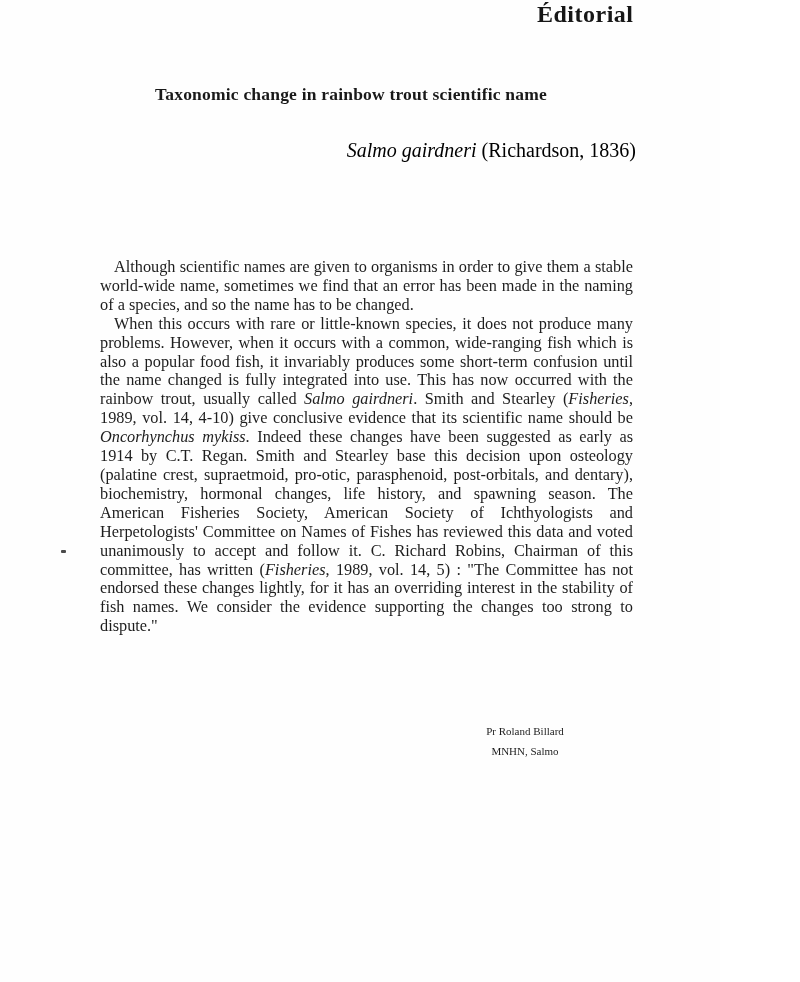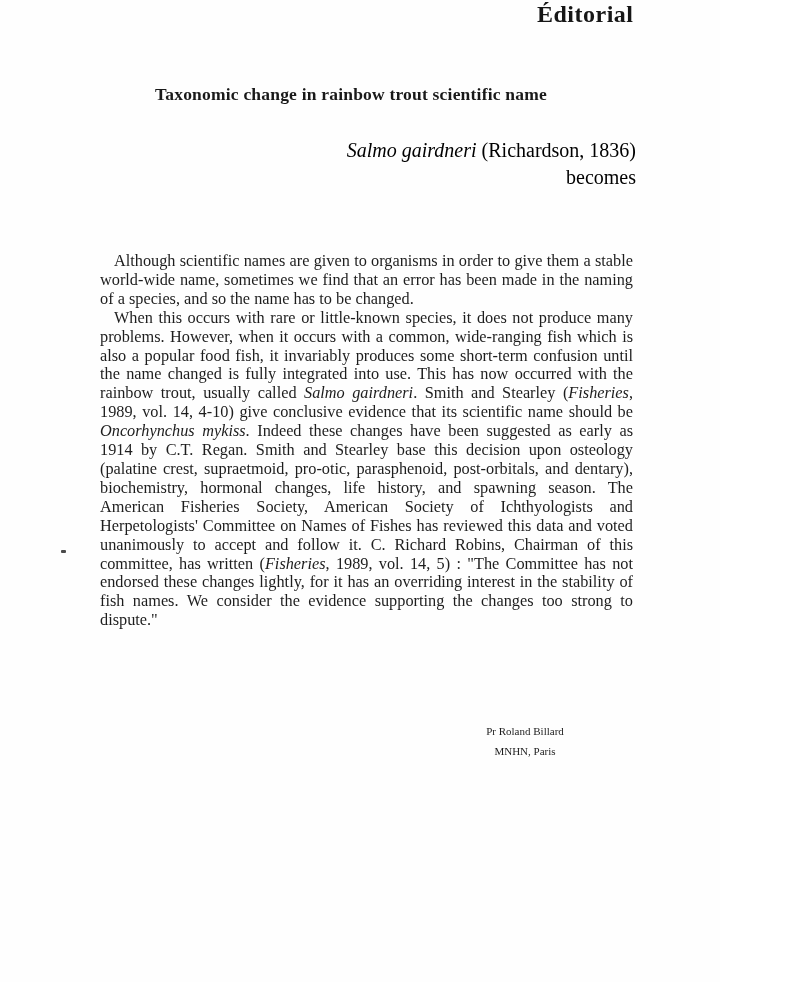--- a/index.html
+++ b/index.html
@@ -41,21 +41,21 @@
     top: 137px;
     width: 536px;
     text-align: right;
     font-size: 20px;
     line-height: 27px;
     color: #000000;
   }
   .body-text {
     position: absolute;
     left: 100px;
-    top: 252px;
+    top: 258px;
     width: 533px;
     font-size: 16.3px;
     line-height: 18.9px;
     text-align: justify;
     color: #1d1d1d;
   }
   .body-text p {
     margin: 0;
     padding: 0;
     text-indent: 14px;
@@ -93,29 +93,28 @@
 <body>
 
 <div class="page">
 
   <div class="masthead">Éditorial</div>
 
   <div class="article-title">Taxonomic change in rainbow trout scientific name</div>
 
   <div class="species-block">
     <div><span class="it">Salmo gairdneri</span><span> (Richardson, 1836)</span></div>
-    <div><span>becomes</span></div>
   </div>
 
   <div class="body-text">
     <p><span>Although scientific names are given to organisms in order to give them a stable world-wide name, sometimes we find that an error has been made in the naming of a species, and so the name has to be changed.</span></p>
     <p><span>When this occurs with rare or little-known species, it does not produce many problems. However, when it occurs with a common, wide-ranging fish which is also a popular food fish, it invariably produces some short-term confusion until the name changed is fully integrated into use. This has now occurred with the rainbow trout, usually called </span><span class="it">Salmo gairdneri</span><span>. Smith and Stearley (</span><span class="it">Fisheries</span><span>, 1989, vol. 14, 4-10) give conclusive evidence that its scientific name should be </span><span class="it">Oncorhynchus mykiss</span><span>. Indeed these changes have been suggested as early as 1914 by C.T. Regan. Smith and Stearley base this decision upon osteology (palatine crest, supraetmoid, pro-otic, parasphenoid, post-orbitals, and dentary), biochemistry, hormonal changes, life history, and spawning season. The American Fisheries Society, American Society of Ichthyologists and Herpetologists' Committee on Names of Fishes has reviewed this data and voted unanimously to accept and follow it. C. Richard Robins, Chairman of this committee, has written (</span><span class="it">Fisheries</span><span>, 1989, vol. 14, 5) : "The Committee has not endorsed these changes lightly, for it has an overriding interest in the stability of fish names. We consider the evidence supporting the changes too strong to dispute."</span></p>
   </div>
 
   <div class="signature">
     <div>Pr Roland Billard</div>
-    <div>MNHN, Paris</div>
+    <div>MNHN, Salmo</div>
   </div>
 
   <div class="scan-speck"></div>
   <div class="scan-edge-line"></div>
 
 </div>
 
 </body></html>

